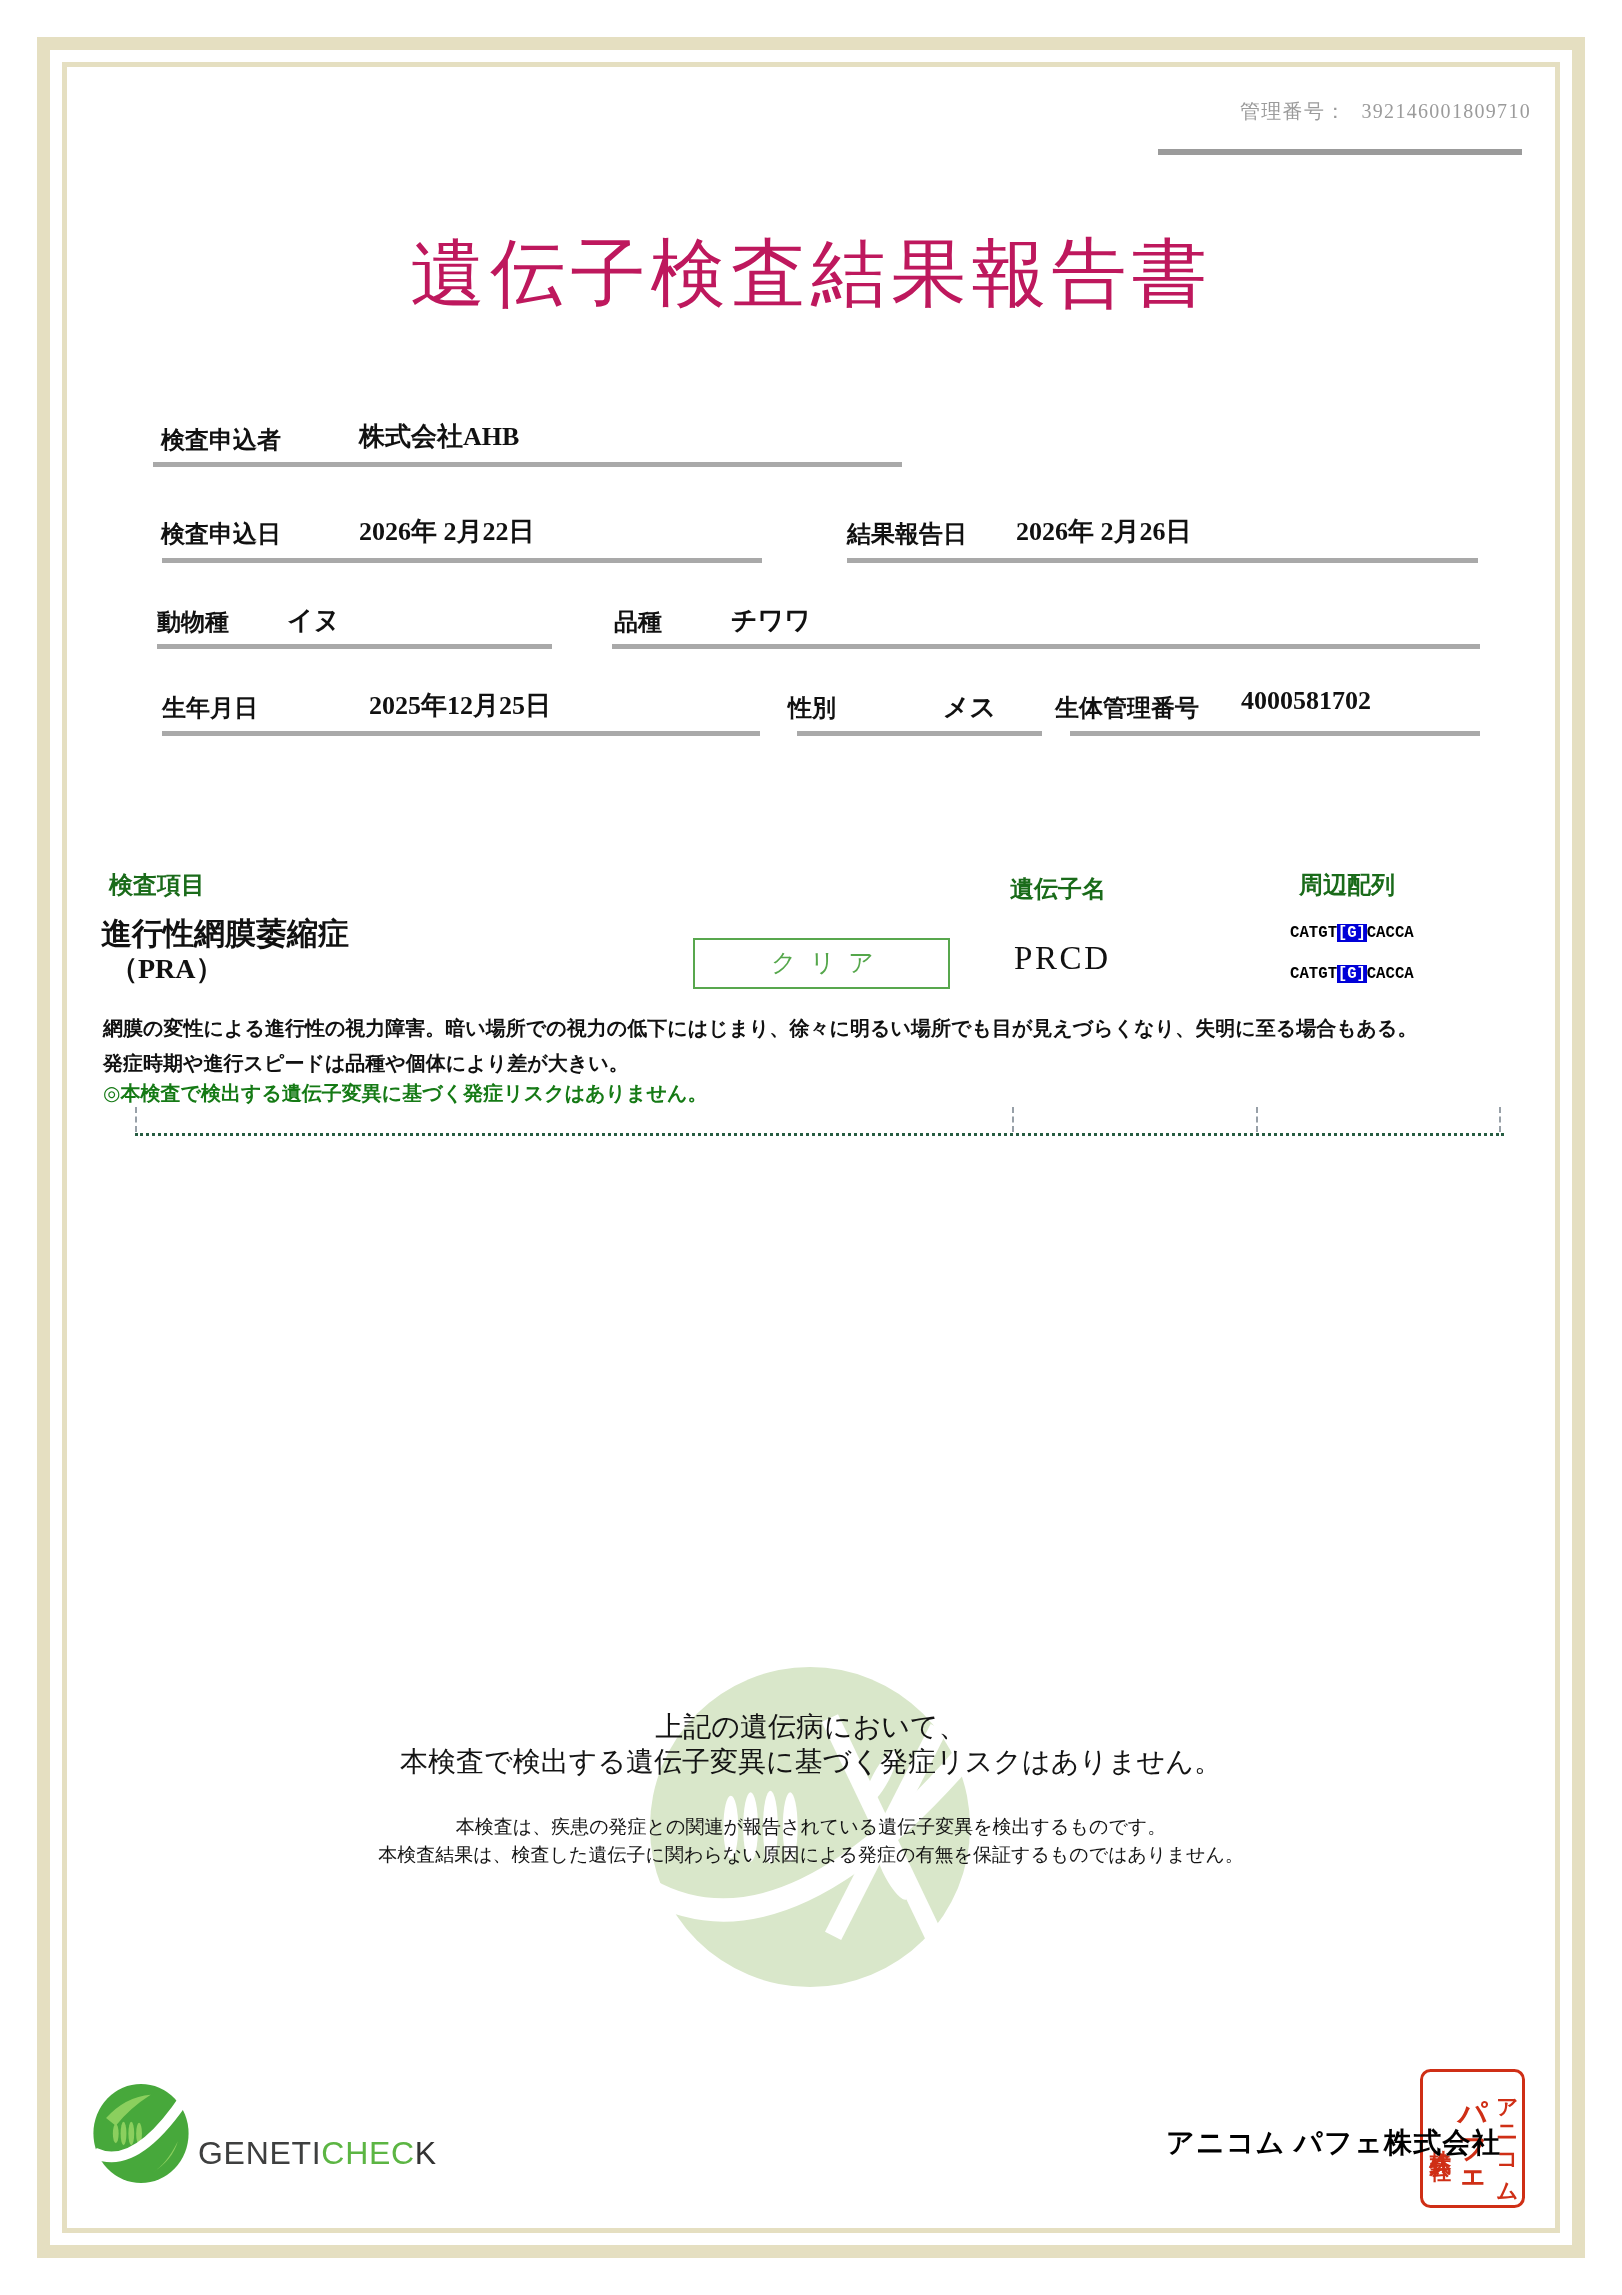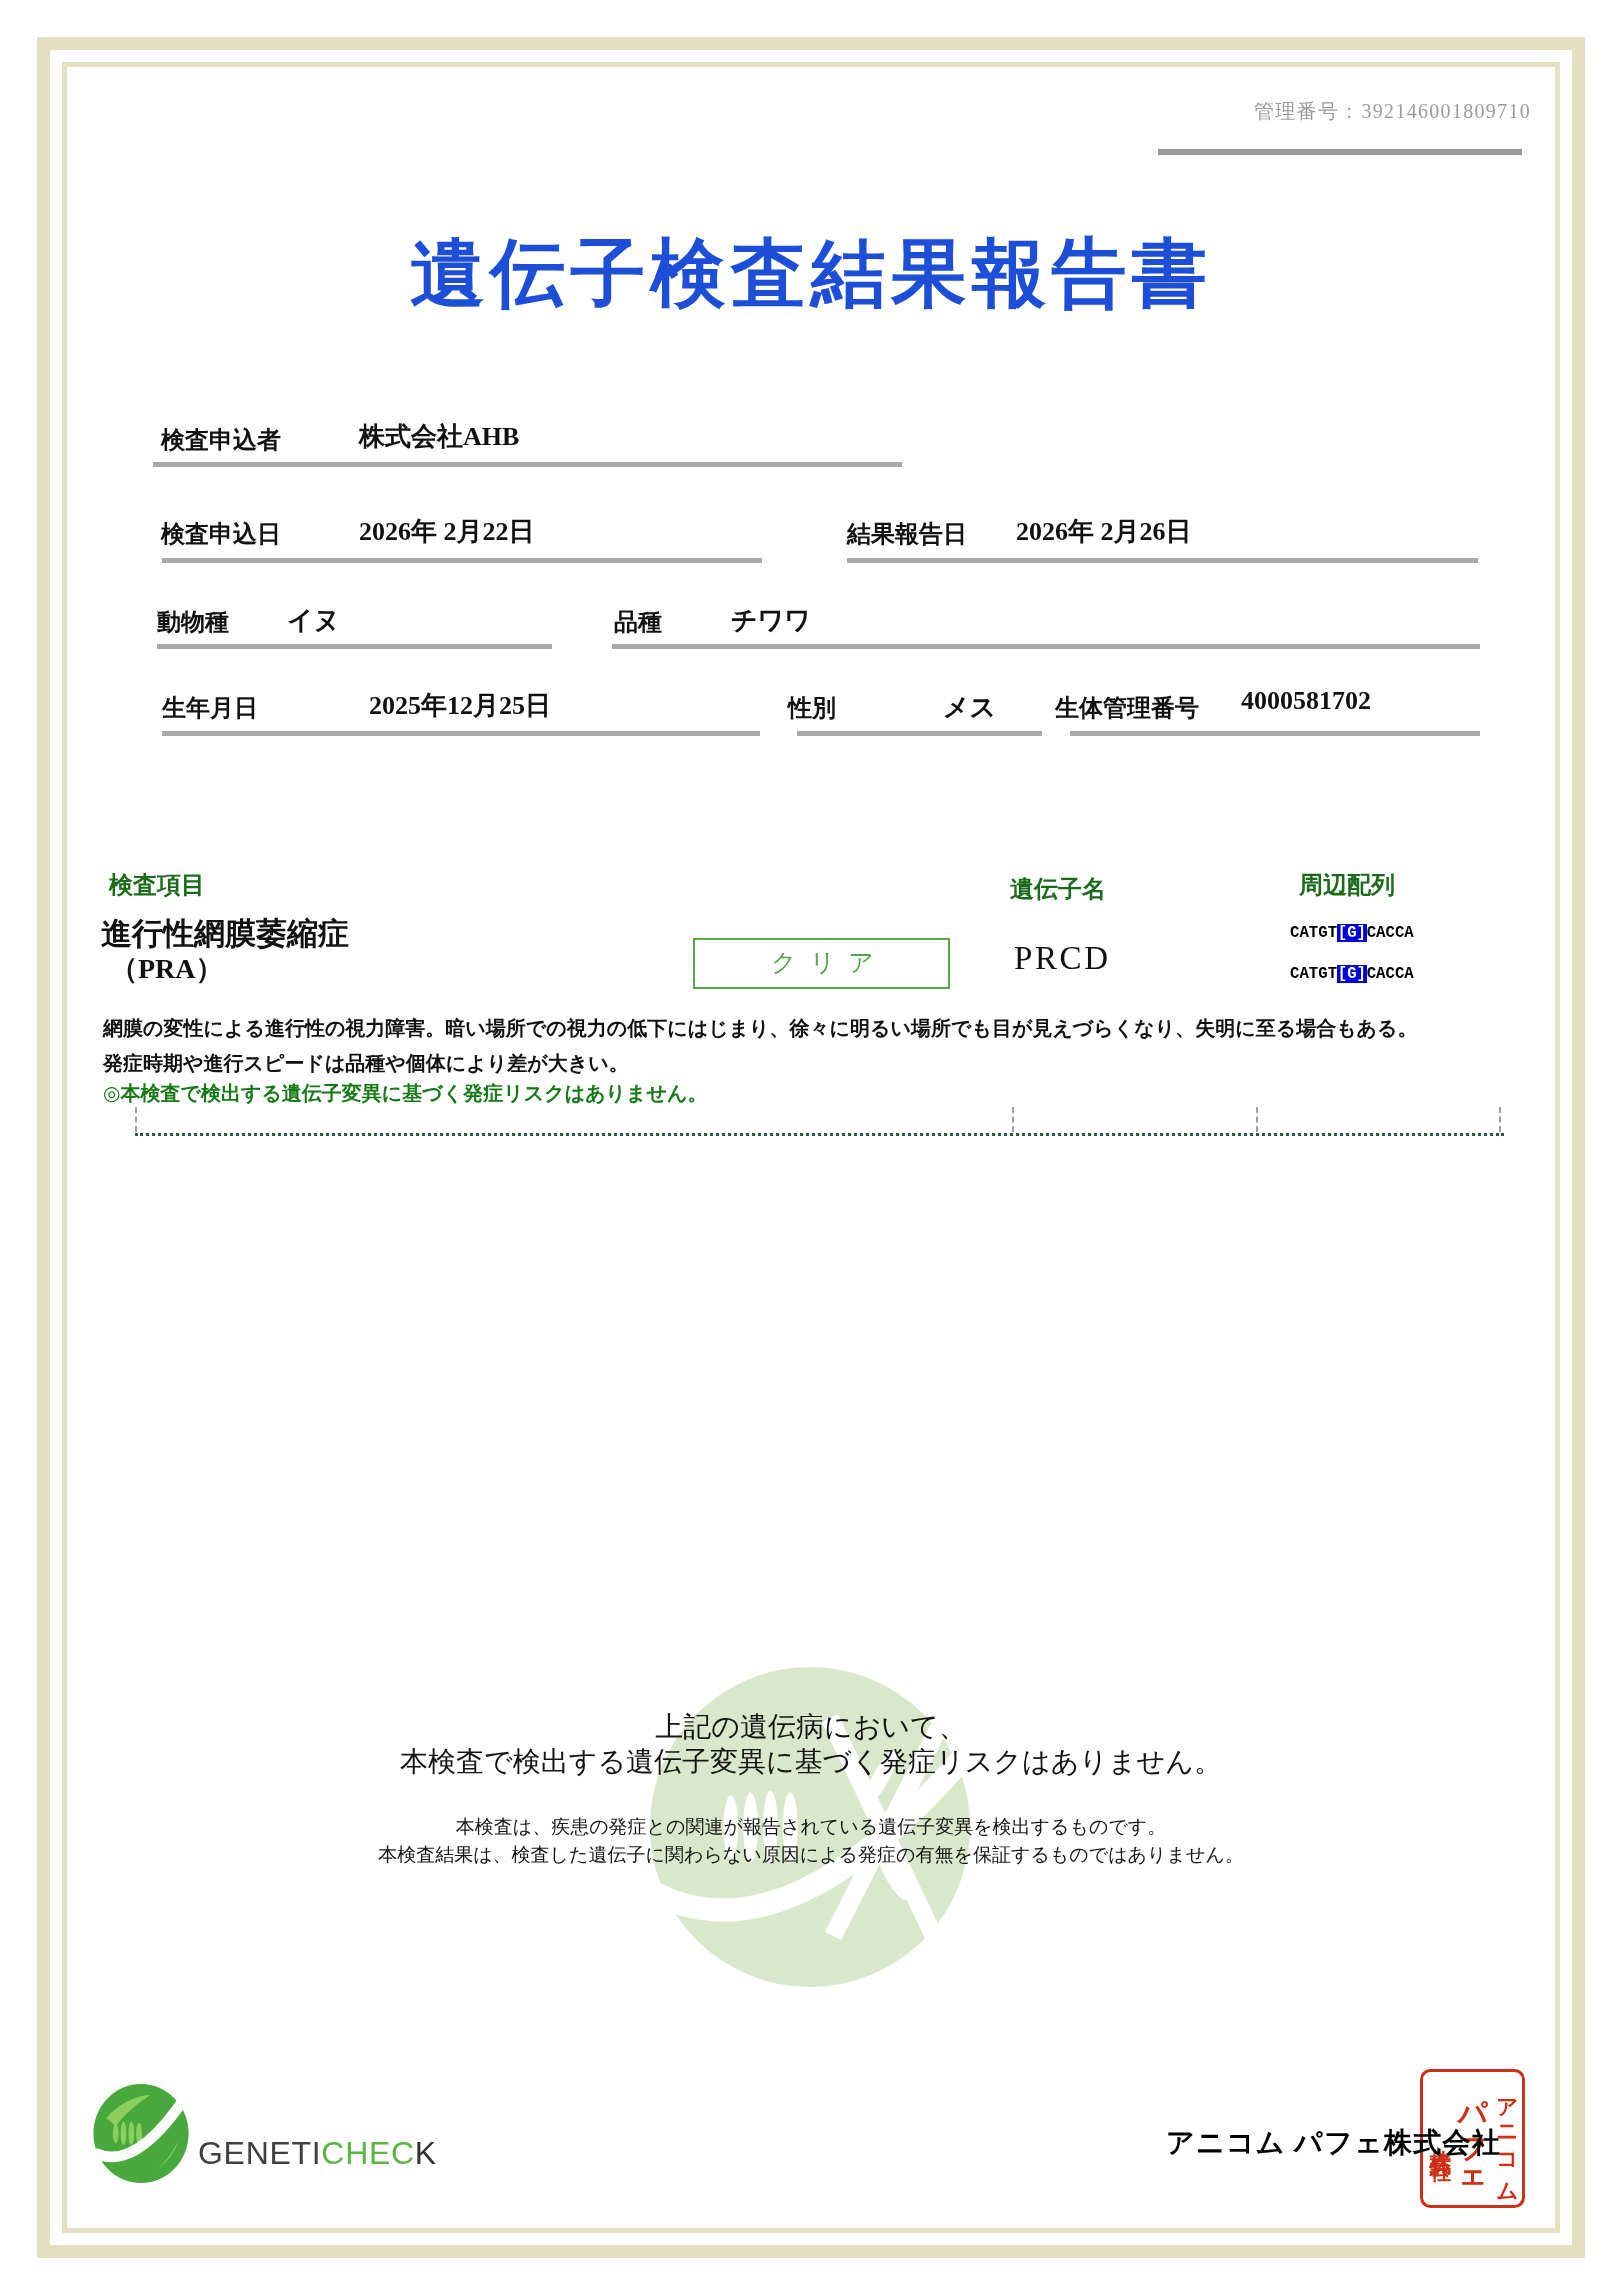--- a/index.html
+++ b/index.html
@@ -10,26 +10,26 @@
   }
   
   .frame-outer { position:absolute; left:37px; top:37px; right:37px; bottom:37px;
     border:13px solid #e5dfc1; pointer-events:none; }
   .frame-inner { position:absolute; left:62px; top:62px; right:62px; bottom:62px;
     border:5.9px solid #e5dfc1; pointer-events:none; }
 
   
   .mgmt { position:absolute; left:1047px; top:98px; width:484px; text-align:right;
     font-size:20px; color:#9b9b9b; letter-spacing:1.3px; }
-  .mgmt .num { margin-left:1px; }
+  .mgmt .num { margin-left:15px; }
   .mgmt-underline { position:absolute; left:1158px; top:149px; width:364px; height:5.9px; background:#9b9b9b; }
 
   
   .title { position:absolute; left:0; right:0; top:224px; text-align:center;
-    font-size:75px; font-weight:bold; letter-spacing:5.2px; color:#1d4ed8; }
+    font-size:75px; font-weight:normal; letter-spacing:5.2px; color:#be185d; }
 
   
   .lbl { position:absolute; font-size:24px; font-weight:bold; white-space:nowrap; }
   .val { position:absolute; font-size:26px; font-weight:bold; white-space:nowrap; }
   .ul  { position:absolute; height:5.2px; background:#a9a9a9; }
 
   .row1-label { left:161px; top:424px; }
   .row1-value { left:359px; top:419px; }
   .ul1  { left:153px;  top:462px;  width:749px; }
 

